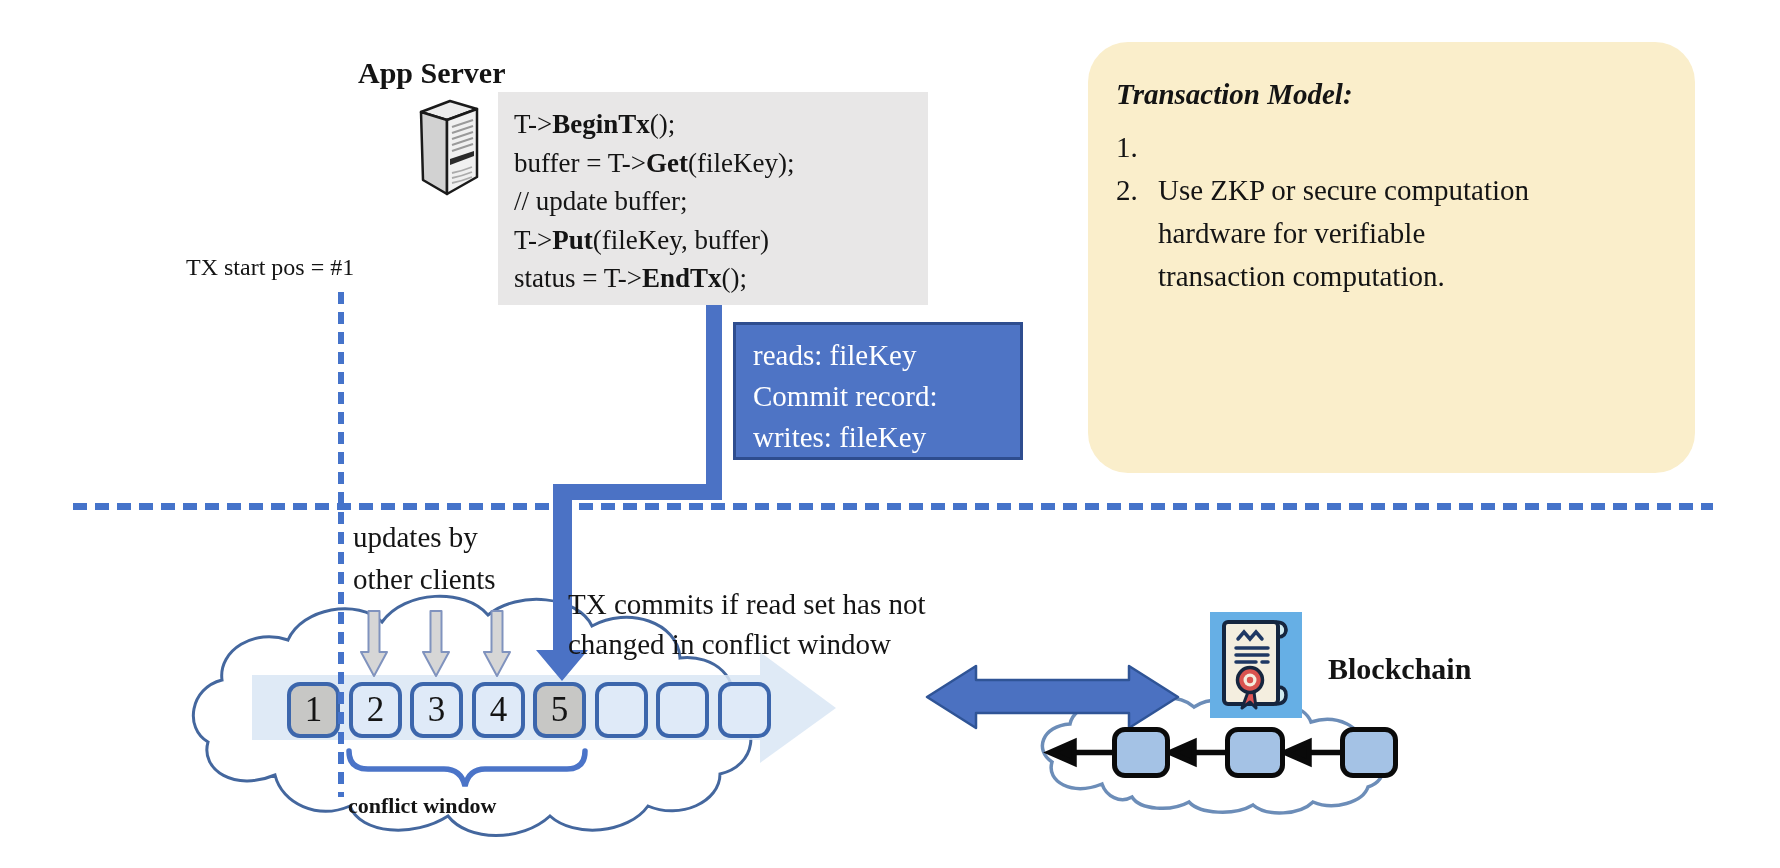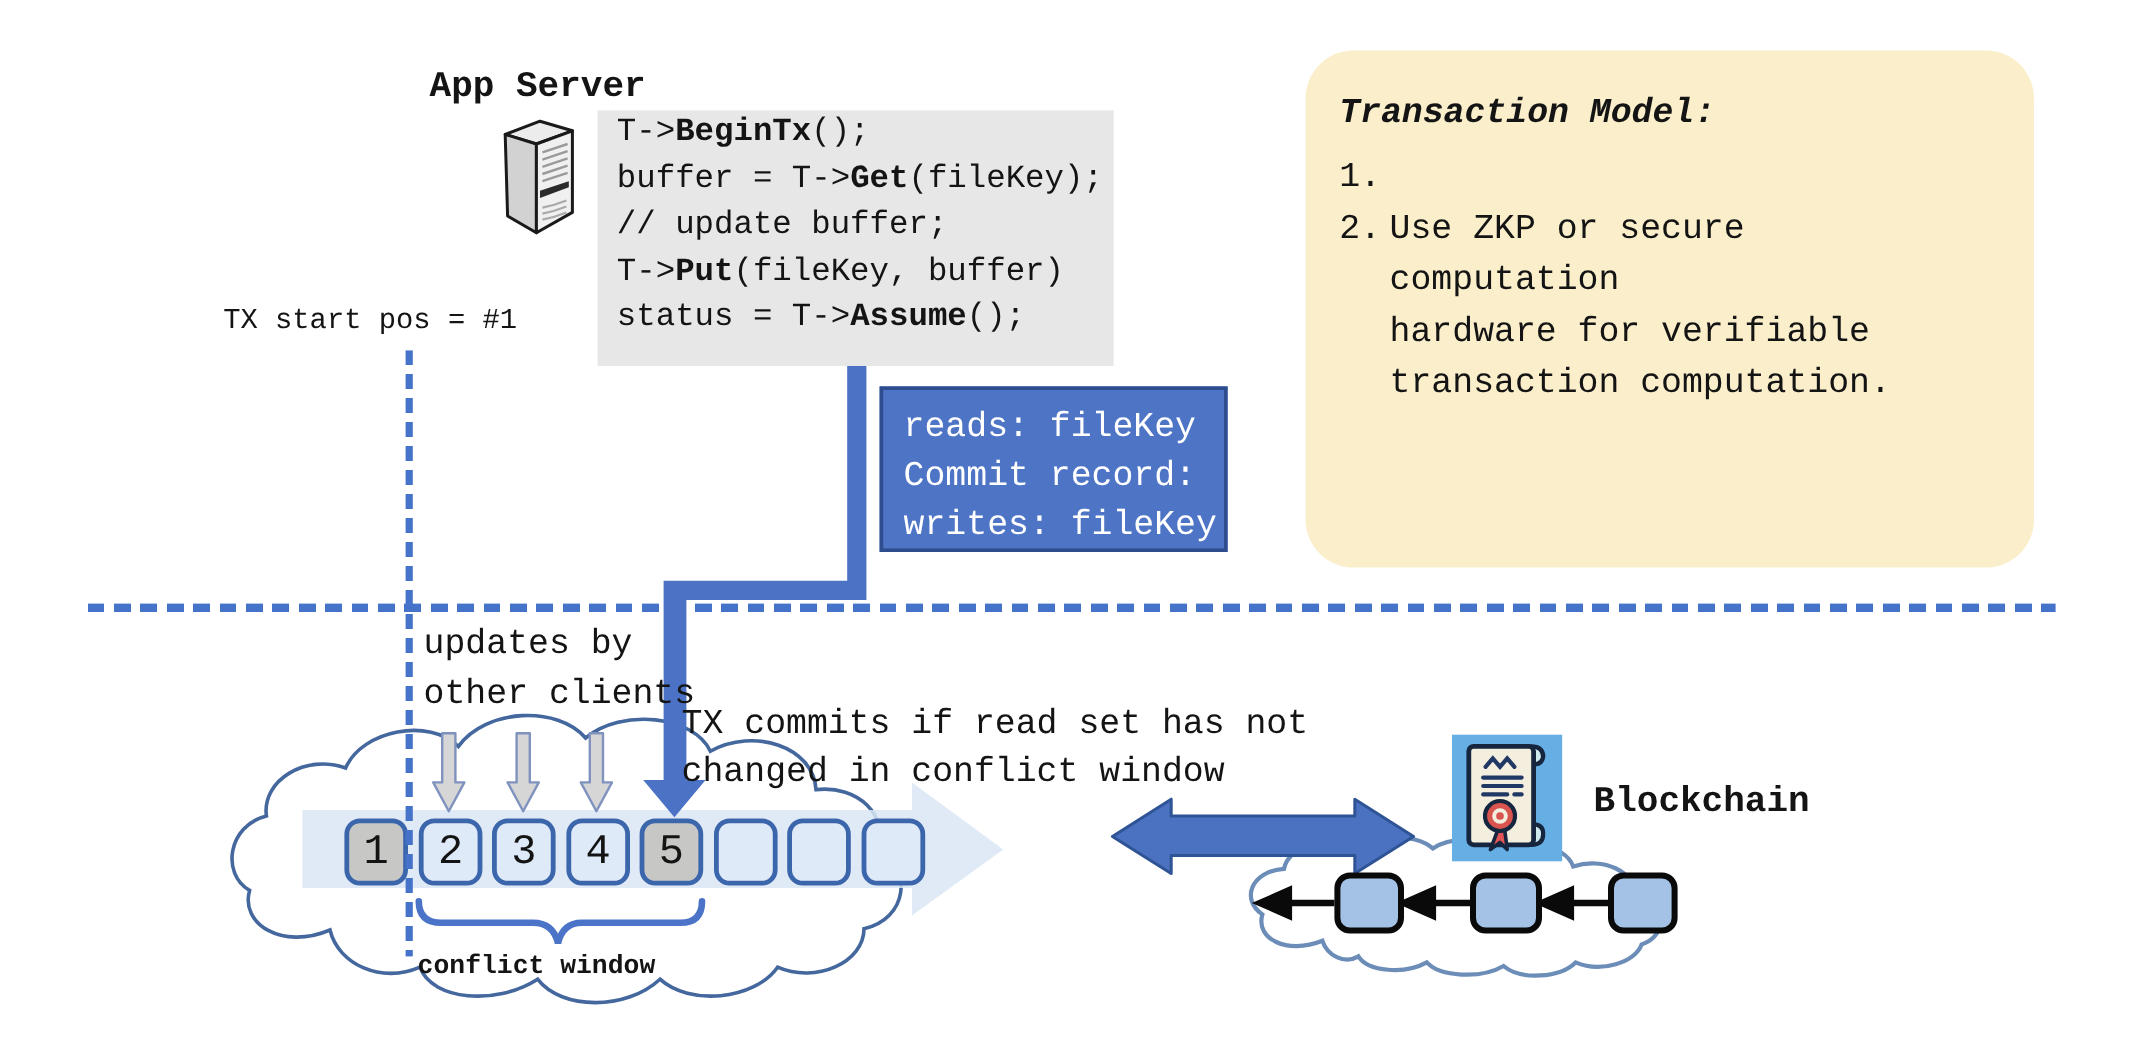--- a/index.html
+++ b/index.html
@@ -1,27 +1,27 @@
 <!DOCTYPE html>
 <html><head>
 <meta charset="utf-8">
 <style>
   html,body{margin:0;padding:0;background:#fff;}
   #stage{
     position:relative;width:1780px;height:856px;background:#ffffff;
-    font-family:Liberation Mono, monospace;color:#141414;overflow:hidden;
+    font-family:Liberation Serif, serif;color:#141414;overflow:hidden;
   }
   .abs{position:absolute;}
   .pre{white-space:pre-line;}
   
   .app-server-label{left:358px;top:56px;font-size:30px;font-weight:bold;}
   .server-icon{left:414px;top:97px;}
   
   .code-block{left:498px;top:92px;width:430px;height:213px;background:#E8E7E7;
-    font-size:27px;line-height:38.5px;padding-top:0;padding-left:16px;box-sizing:border-box;}
+    font-size:27px;line-height:38.5px;padding-top:13px;padding-left:16px;box-sizing:border-box;}
   .code-line b{font-weight:bold;}
   
   .tx-start{left:186px;top:254px;font-size:24px;}
   
   .v-dash{left:338px;top:292px;width:6px;height:505px;
     background:repeating-linear-gradient(180deg,#4573CA 0 12px,transparent 12px 20px);}
   .h-dash{left:73px;top:503px;width:1640px;height:7px;
     background:repeating-linear-gradient(90deg,#4573CA 0 14px,transparent 14px 22px);}
   
   .commit-box{left:733px;top:322px;width:290px;height:138px;background:#4E74C5;
@@ -75,21 +75,21 @@
           <path d="M38,86 Q48,84 58,80"></path>
       </g>
     </svg>
   </span>
 
   <div class="abs code-block">
     <div class="code-line"><span>T-&gt;</span><b>BeginTx</b><span>();</span></div>
     <div class="code-line"><span>buffer = T-&gt;</span><b>Get</b><span>(fileKey);</span></div>
     <div class="code-line"><span>// update buffer;</span><b></b><span></span></div>
     <div class="code-line"><span>T-&gt;</span><b>Put</b><span>(fileKey, buffer)</span></div>
-    <div class="code-line"><span>status = T-&gt;</span><b>Assume</b><span>();</span></div>
+    <div class="code-line"><span>status = T-&gt;</span><b>EndTx</b><span>();</span></div>
   </div>
 
   <div class="abs tx-start">TX start pos = #1</div>
   <div class="abs v-dash z16"></div>
   <div class="abs h-dash z5"></div>
 
   <div class="abs commit-box">
     <div>reads: fileKey</div>
     <div>Commit record:</div>
     <div>writes: fileKey</div>

